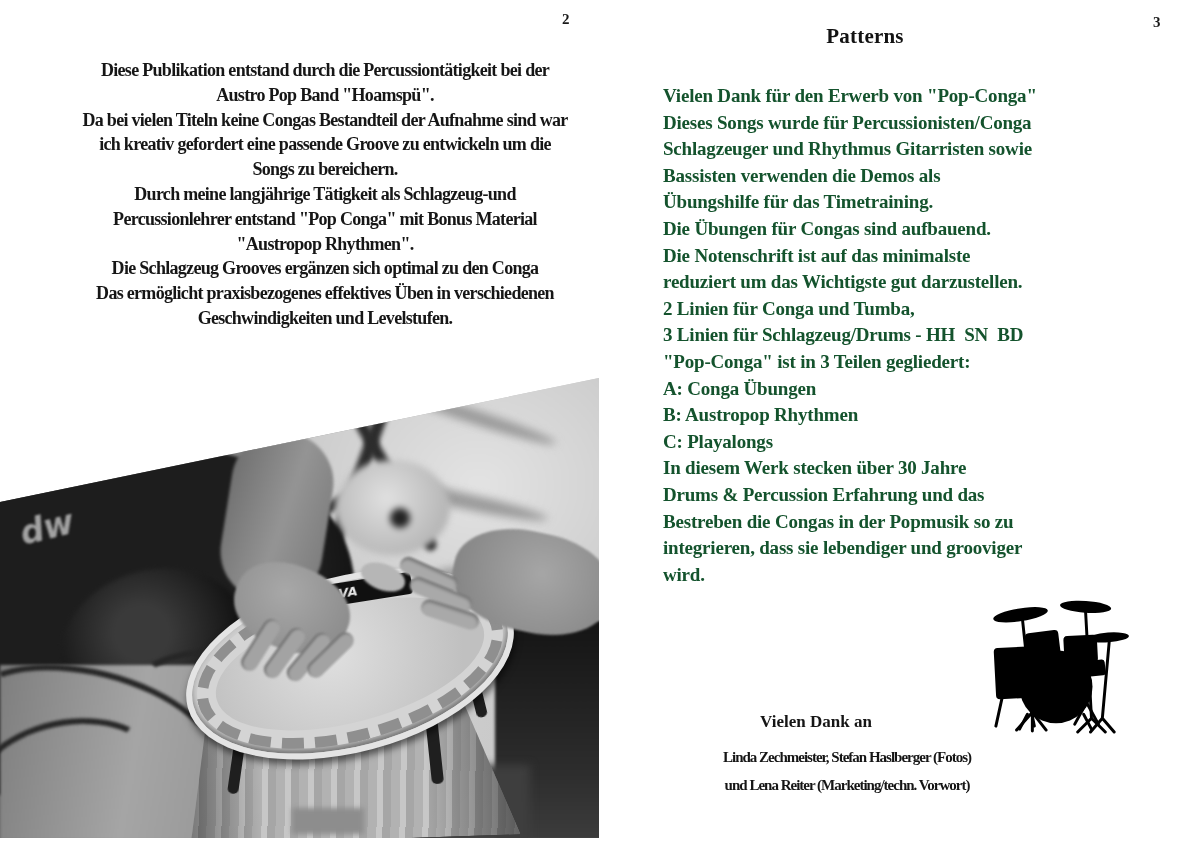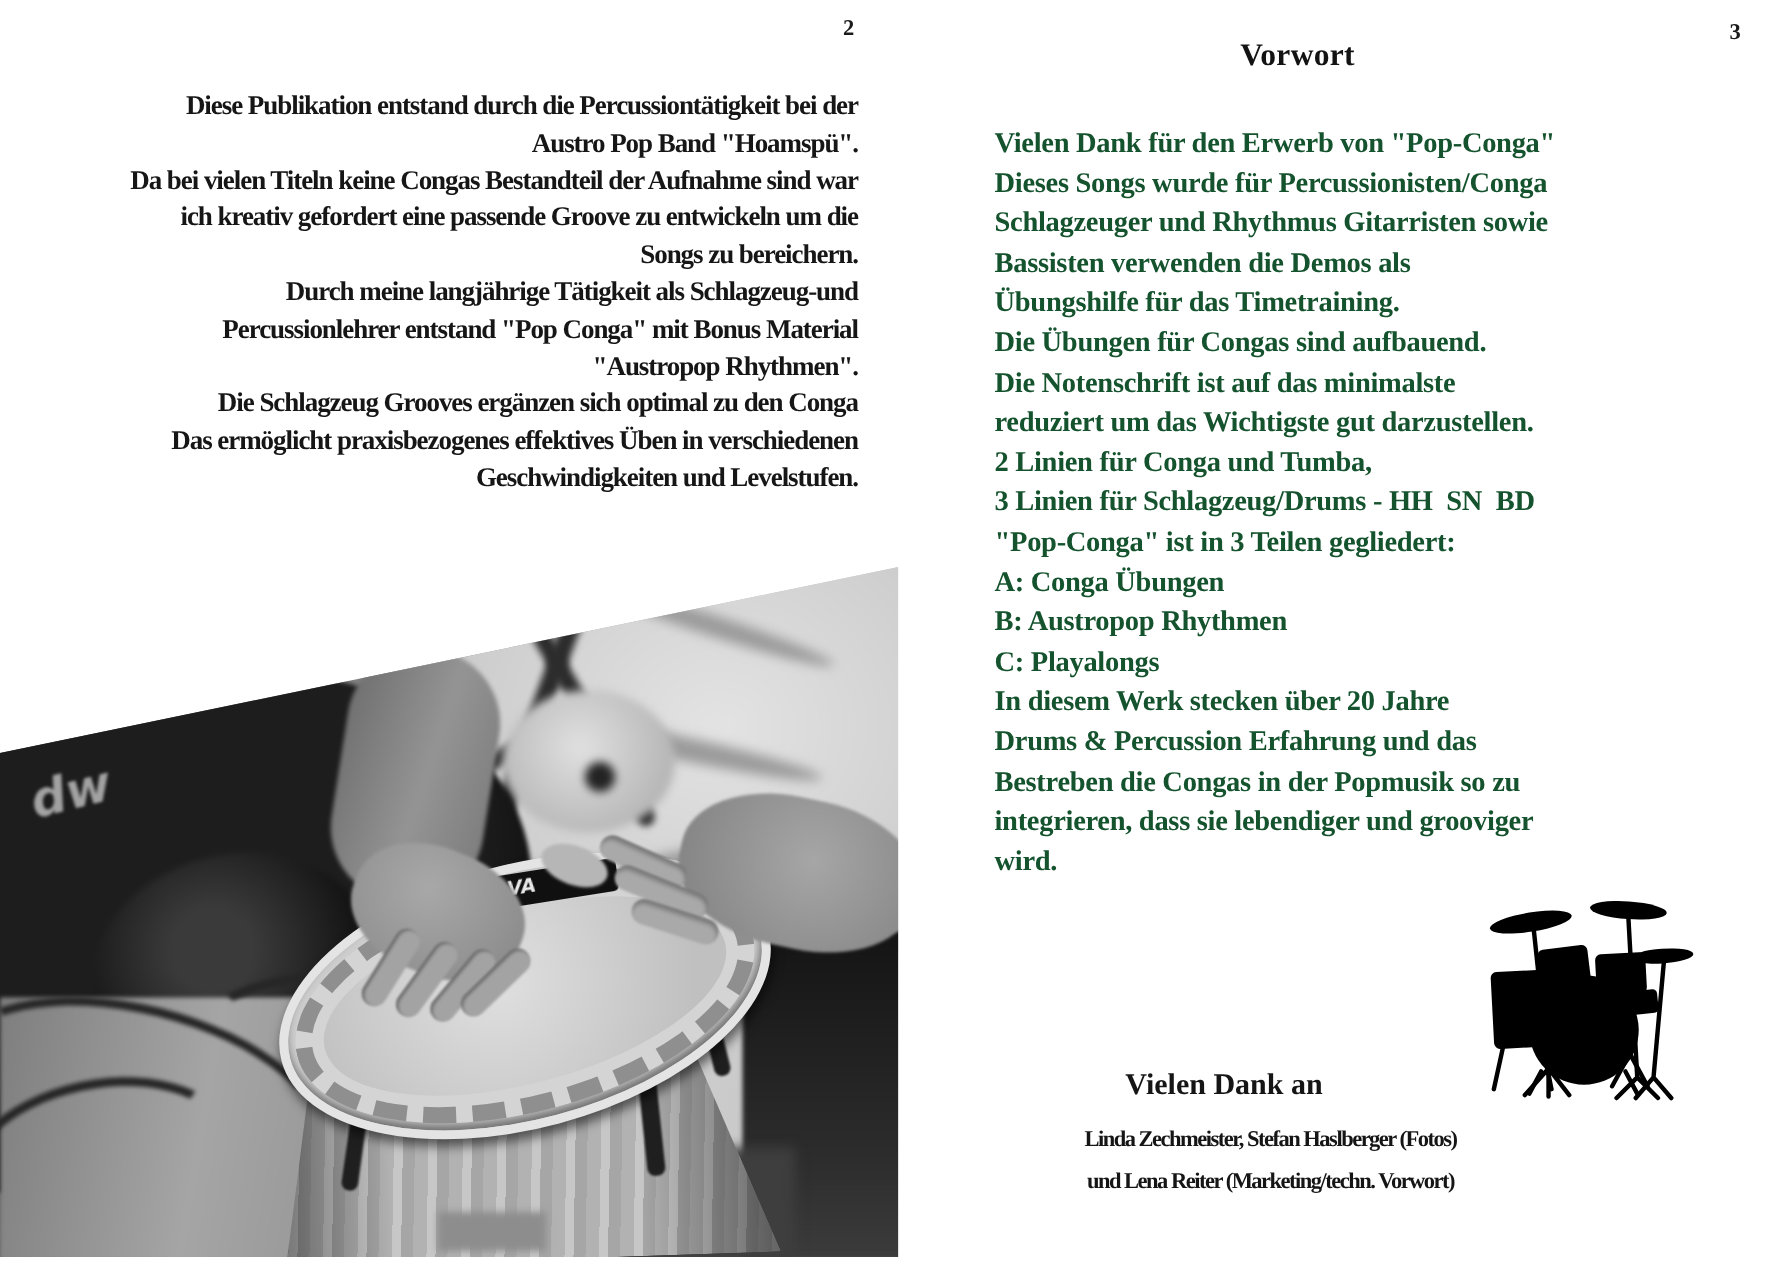--- a/index.html
+++ b/index.html
@@ -8,33 +8,33 @@
   .spread{position:absolute;inset:0;background:#ffffff;}
   .page{position:absolute;top:0;height:841px;}
   .page-left{left:0;width:595px;}
   .page-right{left:595px;width:595px;}
 
   .pagenum{position:absolute;font-weight:bold;font-size:15px;color:#1a1a1a;}
   .pagenum-left{left:562px;top:11px;}
   .pagenum-right{left:558px;top:14px;}
 
   
-  .ltext{position:absolute;left:0;top:58px;width:572px;text-align:right;}
+  .ltext{position:absolute;left:0;top:58px;width:572px;text-align:center;padding-left:39px;}
   .lline{white-space:pre;font-weight:bold;font-size:18px;line-height:24.8px;
          letter-spacing:-0.7px;color:#161616;}
 
   
   .vorwort{position:absolute;left:0;top:24px;width:540px;margin:0;text-align:center;
            font-size:21px;font-weight:bold;letter-spacing:0.2px;color:#131313;}
   .rtext{position:absolute;left:68px;top:83px;}
   .rline{white-space:pre;font-weight:bold;font-size:19px;line-height:26.6px;
          letter-spacing:-0.2px;color:#14532d;}
 
   .thanks{position:absolute;left:52px;top:712px;width:400px;}
-  .thanks-heading{text-align:center;padding-right:62px;font-weight:bold;font-size:20px;
+  .thanks-heading{text-align:center;padding-right:62px;font-weight:bold;font-size:17px;
                   margin-bottom:12px;color:#151515;}
   .thanks-line{text-align:center;white-space:pre;font-weight:bold;font-size:15px;
                line-height:27.5px;letter-spacing:-1px;color:#151515;}
 
   .drumkit{position:absolute;left:388px;top:596px;width:148px;height:138px;}
 
   
   .photo{position:absolute;left:0;top:370px;width:599px;height:468px;
          clip-path:polygon(0 132px,599px 8px,599px 468px,0 468px);overflow:hidden;}
   .photo *{position:absolute;}
@@ -176,38 +176,38 @@
       <div class="ph-finger2 h2"></div>
       <div class="ph-finger2 h3"></div>
       <div class="ph-tip"></div>
       <div class="ph-pedal"></div>
     </div>
   </section>
 
   <section class="page page-right">
     <div class="pagenum pagenum-right">3</div>
 
-    <h1 class="vorwort">Vorwort</h1>
+    <h1 class="vorwort">Patterns</h1>
 
     <div class="rtext">
         <div class="rline">Vielen Dank für den Erwerb von "Pop-Conga"</div>
         <div class="rline">Dieses Songs wurde für Percussionisten/Conga</div>
         <div class="rline">Schlagzeuger und Rhythmus Gitarristen sowie</div>
         <div class="rline">Bassisten verwenden die Demos als</div>
         <div class="rline">Übungshilfe für das Timetraining.</div>
         <div class="rline">Die Übungen für Congas sind aufbauend.</div>
         <div class="rline">Die Notenschrift ist auf das minimalste</div>
         <div class="rline">reduziert um das Wichtigste gut darzustellen.</div>
         <div class="rline">2 Linien für Conga und Tumba,</div>
         <div class="rline">3 Linien für Schlagzeug/Drums - HH  SN  BD</div>
         <div class="rline">"Pop-Conga" ist in 3 Teilen gegliedert:</div>
         <div class="rline">A: Conga Übungen</div>
         <div class="rline">B: Austropop Rhythmen</div>
         <div class="rline">C: Playalongs</div>
-        <div class="rline">In diesem Werk stecken über 20 Jahre</div>
+        <div class="rline">In diesem Werk stecken über 30 Jahre</div>
         <div class="rline">Drums &amp; Percussion Erfahrung und das</div>
         <div class="rline">Bestreben die Congas in der Popmusik so zu</div>
         <div class="rline">integrieren, dass sie lebendiger und grooviger</div>
         <div class="rline">wird.</div>
       </div>
 
     <svg class="drumkit" viewBox="0 0 150 140" xmlns="http://www.w3.org/2000/svg">
       <g stroke="#000000" stroke-width="3" stroke-linecap="round" fill="none">
         <path d="M40 24 L50 118 M50 118 L34 136 M50 118 L64 136 M50 118 L50 137"></path>
         <path d="M104 16 L110 124 M110 124 L96 138 M110 124 L124 138"></path>

